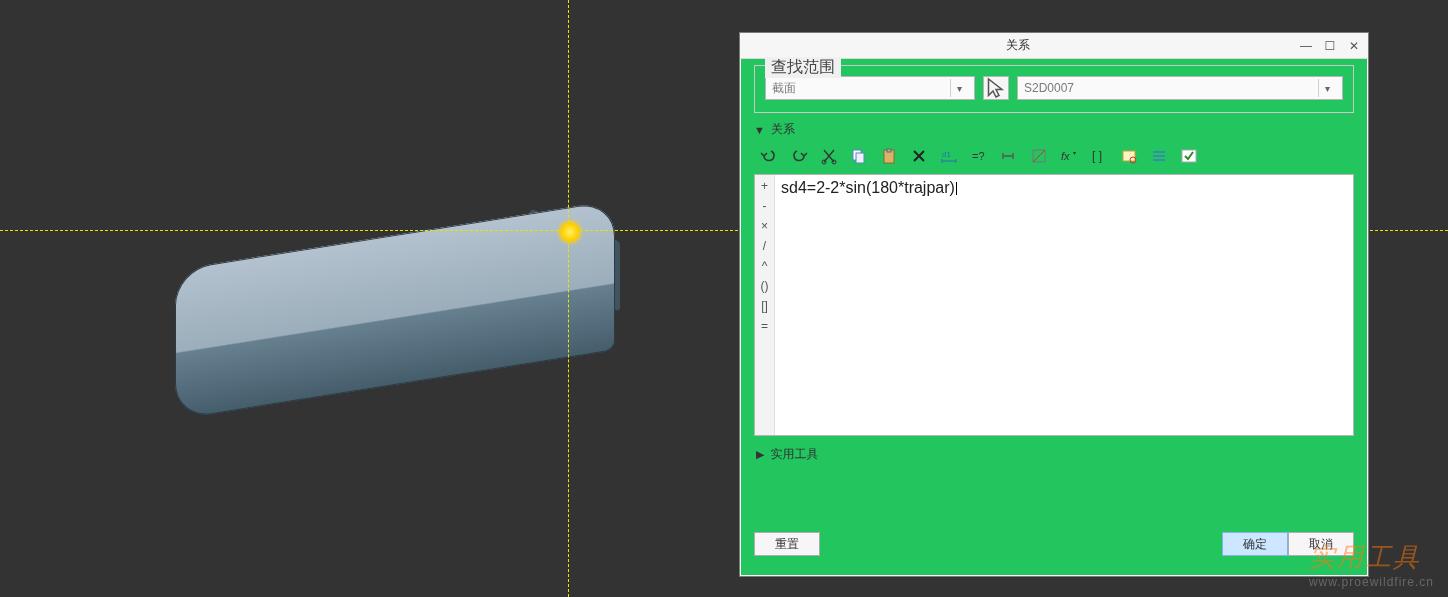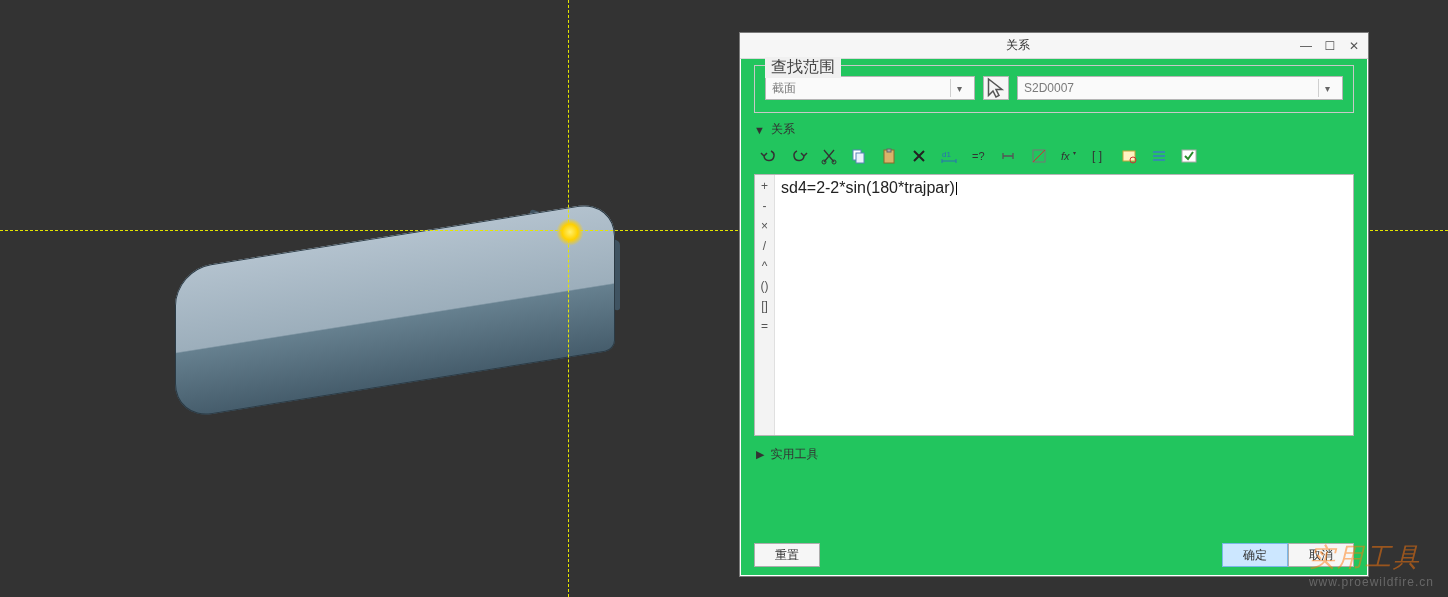--- a/index.html
+++ b/index.html
@@ -67,21 +67,21 @@
 
 .editor-wrap { display: flex; border: 1px solid #b5b5b5; background: #fff; height: 262px; }
 .gutter { width: 20px; background: #f3f3f3; border-right: 1px solid #e0e0e0; display:flex; flex-direction:column; align-items:center; padding-top:4px; gap:6px; font-size:12px; color:#555; font-family: Consolas, monospace;}
 .editor { flex:1; padding: 4px 6px; font-family: Consolas, "Courier New", monospace; font-size: 16px; color: #222; position: relative; }
 .editor .line { white-space: pre; }
 .caret { display:inline-block; width:0; height:13px; border-right:1px solid #000; vertical-align:middle; margin-left:1px;}
 
 .collapser2 { display: flex; align-items: center; gap: 6px; font-size: 12px; color: #333; padding: 10px 2px; }
 .collapser2 .tri { font-size: 11px; }
 
-.footer { margin-top: auto; padding: 10px 14px 9px 14px; display:flex; align-items:center; }
+.footer { margin-top: auto; padding: 10px 14px 20px 14px; display:flex; align-items:center; }
 .btn { min-width: 66px; height: 24px; border: 1px solid #adadad; background: #f6f6f6; font-size: 12px; color: #333; padding: 0 12px; cursor: pointer; }
 .btn.primary { background: #cce7ff; border-color: #7ab7e8; }
 .footer .spacer { flex: 1; }
 .footer .btn + .btn { margin-left: 0; }
 
 
 .watermark { position: absolute; right: 14px; bottom: 8px; color: rgba(255,120,10,0.5); font-size: 26px; font-style: italic; pointer-events: none; letter-spacing: 2px; }
 .watermark .sub { display:block; font-size: 12px; color: rgba(180,180,180,0.4); letter-spacing: 1px; font-style: normal; text-align:right;}
 </style>
 </head>

